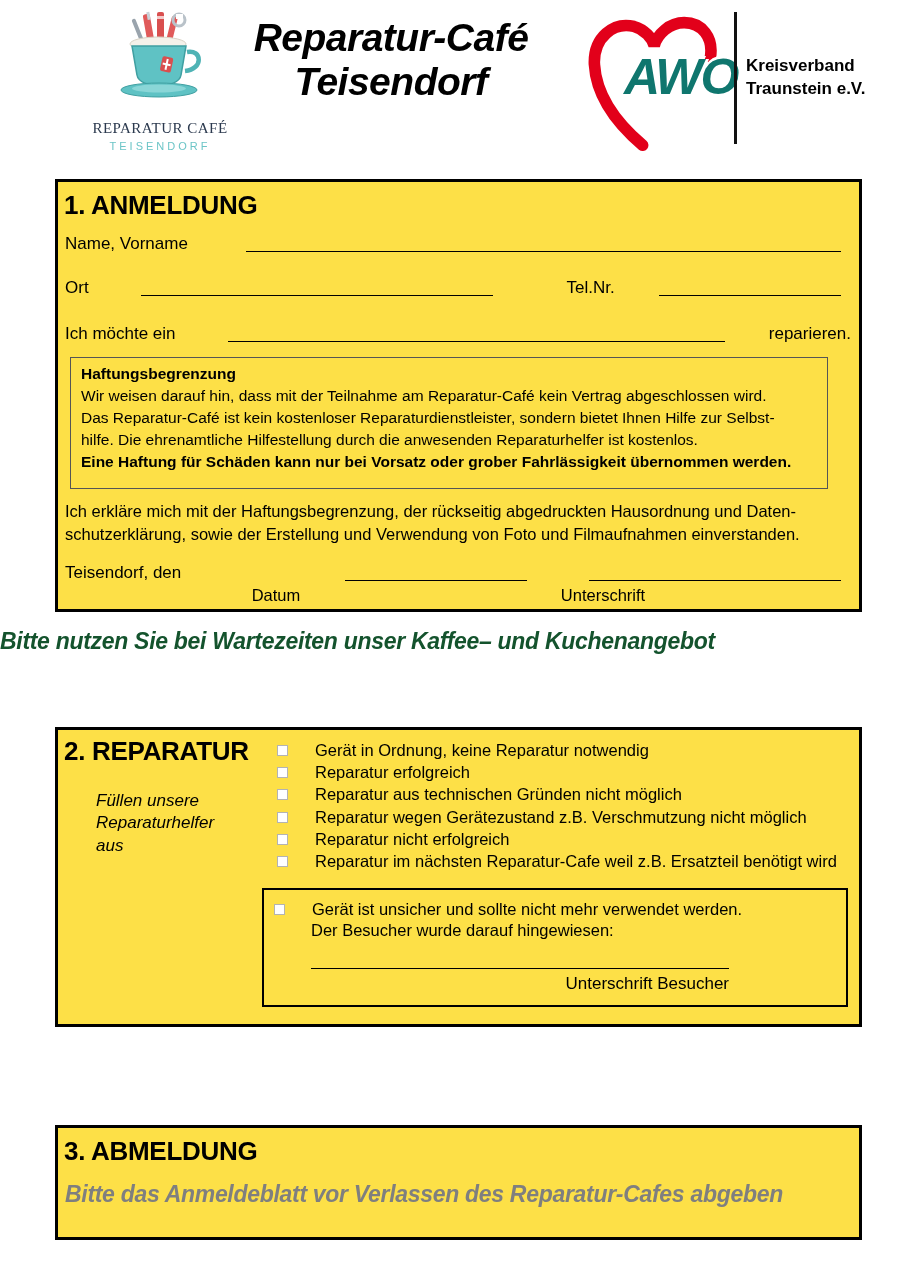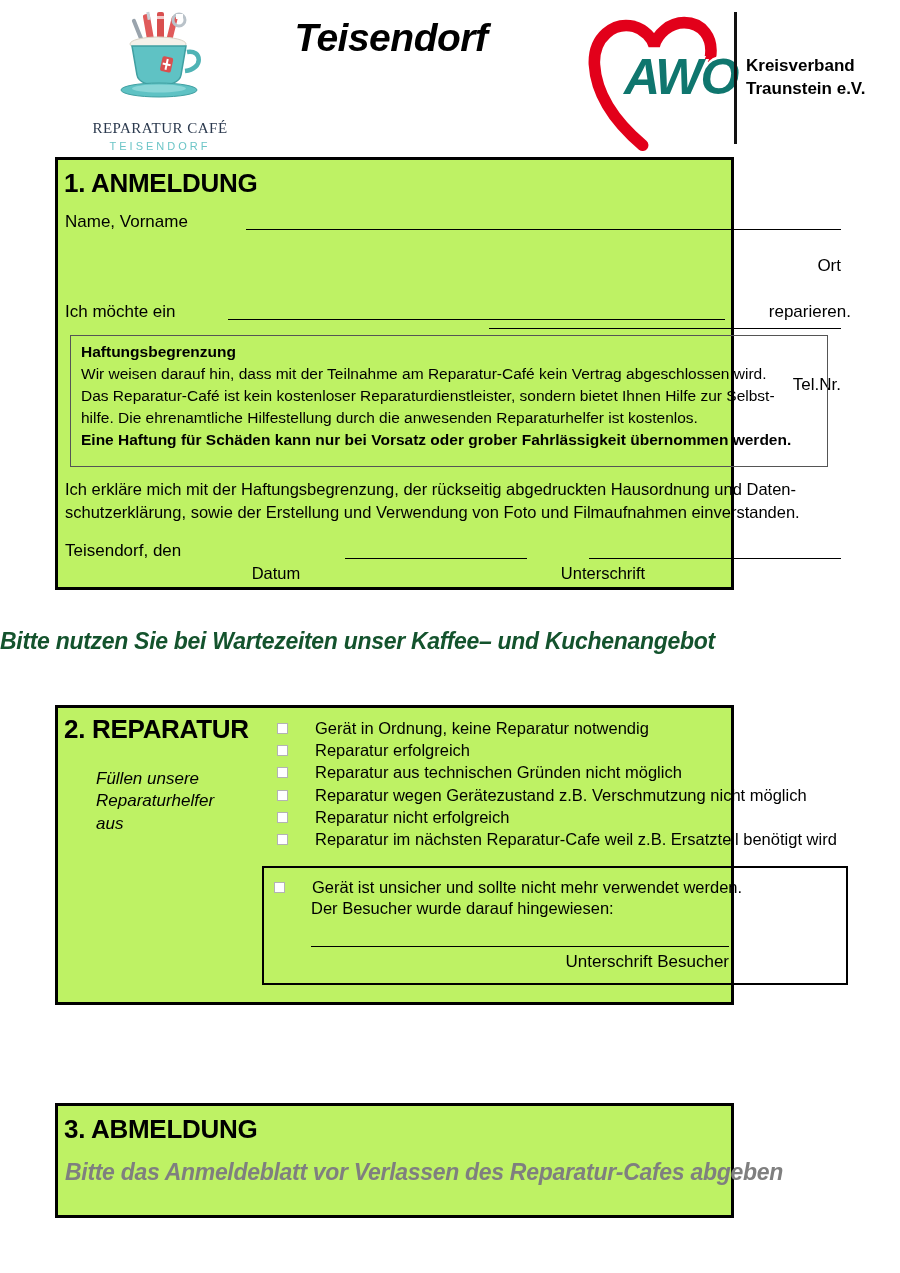--- a/index.html
+++ b/index.html
@@ -27,21 +27,21 @@
     position:absolute; left:38px; top:40px;
     font-size:50px; font-weight:700; font-style:italic; letter-spacing:-2px; color:#0f766e;
     text-shadow:3px 0 0 #fff,-3px 0 0 #fff,0 3px 0 #fff,0 -3px 0 #fff,3px 3px 0 #fff,-3px 3px 0 #fff;
   }
   #awo-divider { position:absolute; left:148px; top:4px; width:3px; height:132px; background:#111; }
   #awo-org {
     position:absolute; left:160px; top:47px; font-size:17px; font-weight:700; line-height:1.35;
     white-space:nowrap;
   }
   
-  .box { position:absolute; left:55px; width:679px; border:3px solid #000; box-sizing:border-box; background:#bef264; }
+  .box { position:absolute; left:55px; width:807px; border:3px solid #000; box-sizing:border-box; background:#fde047;margin-top:22px; }
   .sec-heading { position:absolute; left:6px; font-size:26px; font-weight:700; letter-spacing:-0.3px; white-space:nowrap; }
   .frow { position:absolute; display:flex; align-items:flex-end; font-size:17px;gap:44px; }
   .frow .lbl { white-space:nowrap; }
   .uline { border-bottom:1.6px solid #000; height:8px; margin-bottom:2px; }
   .grow { flex:1 1 auto; }
   
   #sec1 { top:157px; height:433px; }
   #sec1 .sec-heading { top:8px; }
   #liability {
     position:absolute; left:12px; top:175px; width:758px; height:132px;
@@ -123,20 +123,21 @@
       </g>
 
       <ellipse cx="54" cy="80" rx="38" ry="7" fill="#5fc2c4" stroke="#3f9fa1" stroke-width="1"></ellipse>
       <ellipse cx="54" cy="78.5" rx="27" ry="4" fill="#8ad6d7"></ellipse>
     </svg>
     <div class="badge-name">REPARATUR CAFÉ</div>
     <div class="badge-sub">TEISENDORF</div>
   </div>
 
   <div id="main-title">
+    <div>Reparatur-Café</div>
     <div>Teisendorf</div>
   </div>
 
   <div id="awo-logo">
     <svg id="awo-heart" width="150" height="140" viewBox="0 0 150 145">
       <path d="M 56 138 C 30 116 8 88 6 54 C 5 26 26 10 47 15 C 58 18 66 27 68 35 C 71 23 84 11 99 11 C 117 11 130 26 126 48" fill="none" stroke="#e2001a" stroke-width="12" stroke-linecap="round"></path>
     </svg>
     <div id="awo-acronym">AWO</div>
     <div id="awo-divider"></div>
     <div id="awo-org">
@@ -146,21 +147,21 @@
   </div>
 
   <div id="sec1" class="box">
     <div class="sec-heading">1. ANMELDUNG</div>
 
     <div class="frow" style="left:7px; top:52px; width:776px;">
       <span class="lbl">Name, Vorname</span>
       <span class="uline grow" style="margin-left:14px;"></span>
     </div>
 
-    <div class="frow" style="left:7px; top:96px; width:776px;flex-direction:column;">
+    <div class="frow" style="left:7px; top:96px; width:776px;">
       <span class="lbl">Ort</span>
       <span class="uline" style="width:352px; margin-left:8px;"></span>
       <span class="lbl" style="margin-left:30px;">Tel.Nr.</span>
       <span class="uline grow"></span>
     </div>
 
     <div class="frow" style="left:7px; top:142px; width:786px;">
       <span class="lbl">Ich möchte ein</span>
       <span class="uline grow" style="margin-left:8px;"></span>
       <span class="lbl">reparieren.</span>

